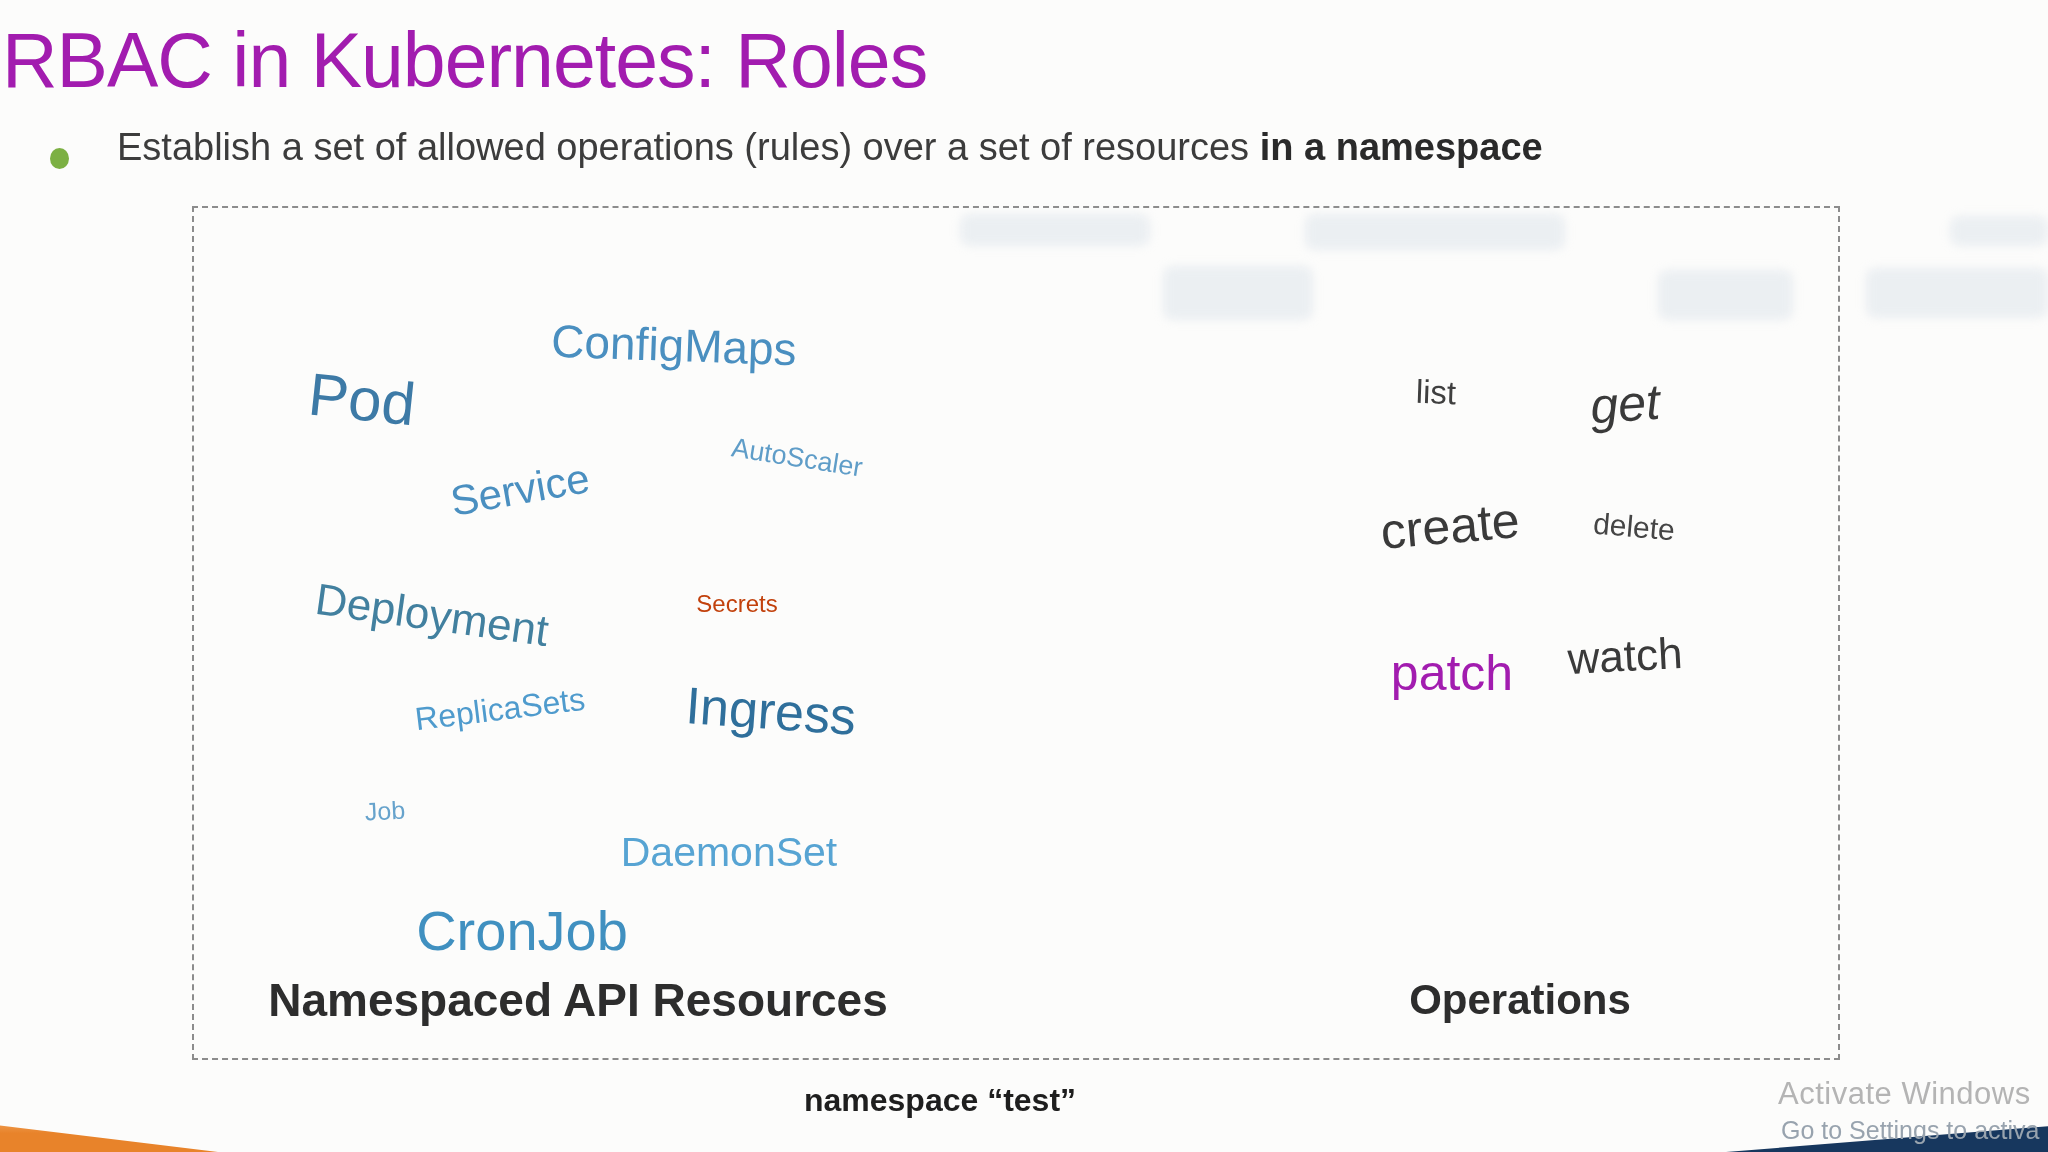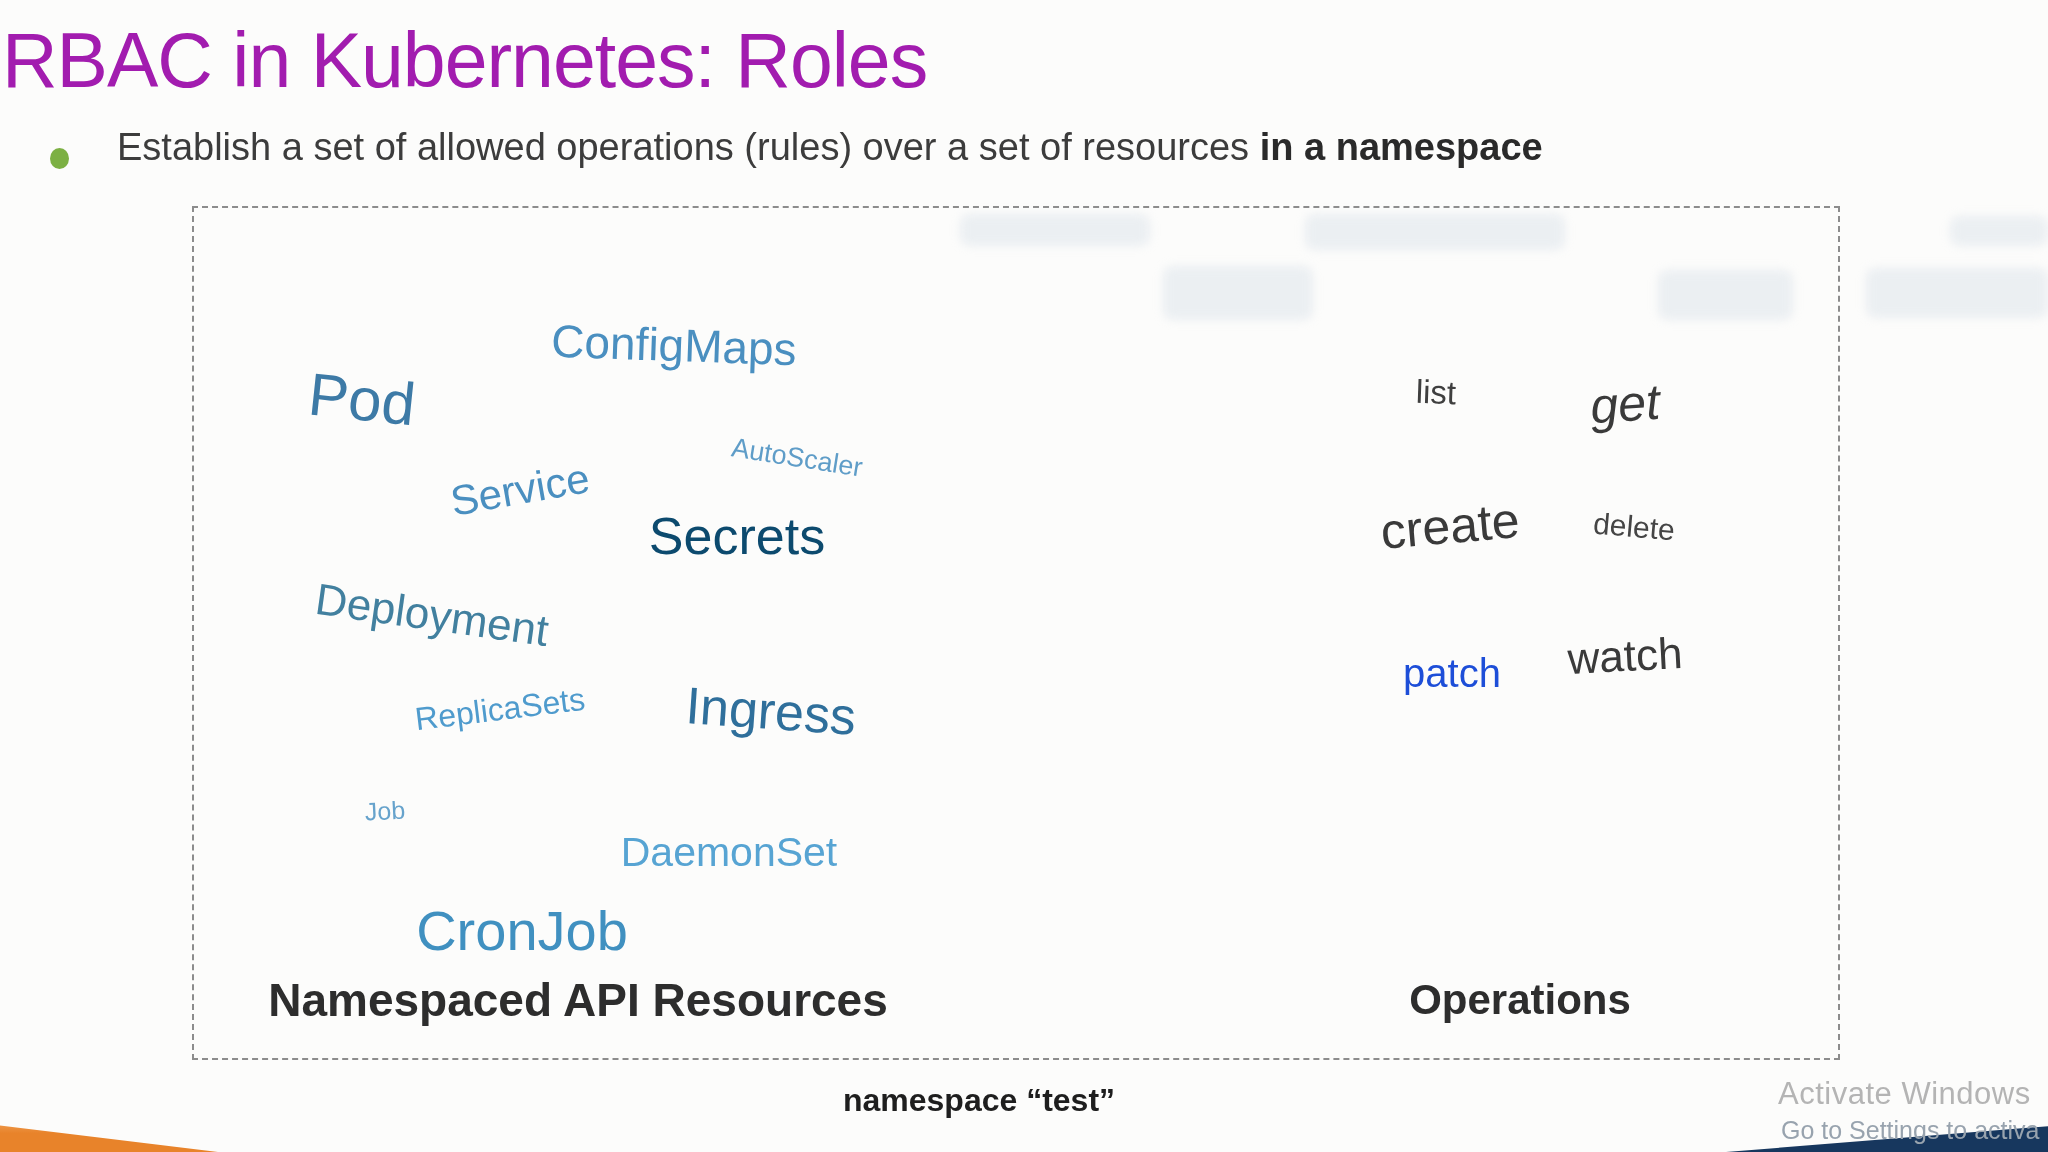--- a/index.html
+++ b/index.html
@@ -30,21 +30,21 @@
     line-height:1;
   }
   .col-label{
     position:absolute;transform:translate(-50%,-50%);font-weight:700;color:#2d2d2d;
     white-space:nowrap;
   }
   .label-resources{left:578px;top:1000px;font-size:46px;}
   .label-operations{left:1520px;top:1000px;font-size:42px;}
   .ns-caption{
     position:absolute;left:940px;top:1100px;transform:translate(-50%,-50%);
-    font-size:32px;font-weight:700;color:#1e1e1e;white-space:nowrap;margin-left:39px;
+    font-size:32px;font-weight:700;color:#1e1e1e;white-space:nowrap;
   }
   .ghost{
     position:absolute;background:rgba(208,219,228,0.38);
     border-radius:10px;filter:blur(5px);
   }
   .wedge-orange{
     position:absolute;left:0;top:1118px;width:218px;height:34px;
     background:linear-gradient(180deg,#f2a45b 0%,#e8832a 45%);
     clip-path:polygon(0 22%,100% 100%,0 100%);
   }
@@ -81,34 +81,34 @@
   <div class="ghost" style="left:1950px;top:216px;width:98px;height:30px;"></div>
   <div class="ghost" style="left:1163px;top:266px;width:150px;height:54px;"></div>
   <div class="ghost" style="left:1658px;top:270px;width:135px;height:50px;"></div>
   <div class="ghost" style="left:1866px;top:268px;width:182px;height:50px;"></div>
 
   <div id="resources-cloud">
       <span class="word" style="left: 674px; top: 345px; font-size: 46px; color: rgb(74, 143, 192); transform: translate(-50%, -50%) rotate(2deg);">ConfigMaps</span>
       <span class="word" style="left: 362px; top: 400px; font-size: 60px; color: rgb(61, 122, 166); transform: translate(-50%, -50%) rotate(6deg);">Pod</span>
       <span class="word" style="left: 520px; top: 490px; font-size: 42px; color: rgb(74, 143, 192); transform: translate(-50%, -50%) rotate(-10deg);">Service</span>
       <span class="word" style="left: 797px; top: 458px; font-size: 27px; color: rgb(95, 157, 200); transform: translate(-50%, -50%) rotate(9deg);">AutoScaler</span>
-      <span class="word" style="left: 737px; top: 536px; font-size: 52px; color: #0c4a6e; transform: translate(-50%, -50%) rotate(0deg);">Secrets</span>
+      <span class="word" style="left: 737px; top: 604px; font-size: 24px; color: #c2410c; transform: translate(-50%, -50%) rotate(0deg);">Secrets</span>
       <span class="word" style="left: 432px; top: 615px; font-size: 44px; color: rgb(66, 128, 159); transform: translate(-50%, -50%) rotate(8deg);">Deployment</span>
       <span class="word" style="left: 500px; top: 709px; font-size: 32px; color: rgb(79, 155, 205); transform: translate(-50%, -50%) rotate(-7deg);">ReplicaSets</span>
       <span class="word" style="left: 771px; top: 711px; font-size: 52px; color: rgb(47, 111, 155); transform: translate(-50%, -50%) rotate(4deg);">Ingress</span>
       <span class="word" style="left: 385px; top: 811px; font-size: 25px; color: rgb(103, 163, 204); transform: translate(-50%, -50%) rotate(-3deg);">Job</span>
       <span class="word" style="left: 729px; top: 852px; font-size: 41px; color: rgb(87, 164, 211); transform: translate(-50%, -50%) rotate(0deg);">DaemonSet</span>
       <span class="word" style="left: 522px; top: 931px; font-size: 56px; color: rgb(64, 144, 192); transform: translate(-50%, -50%) rotate(0deg);">CronJob</span>
     </div>
   <div id="operations-cloud">
       <span class="word" style="left: 1436px; top: 392px; font-size: 33px; color: rgb(63, 63, 63); transform: translate(-50%, -50%) rotate(2deg);">list</span>
       <span class="word" style="left: 1625px; top: 404px; font-size: 50px; color: rgb(58, 58, 58); font-style: italic; transform: translate(-50%, -50%) rotate(-4deg);">get</span>
       <span class="word" style="left: 1450px; top: 526px; font-size: 50px; color: rgb(58, 58, 58); transform: translate(-50%, -50%) rotate(-5deg);">create</span>
       <span class="word" style="left: 1634px; top: 527px; font-size: 30px; color: rgb(69, 69, 69); transform: translate(-50%, -50%) rotate(5deg);">delete</span>
-      <span class="word" style="left: 1452px; top: 673px; font-size: 40px; color: #1d4ed8; transform: translate(-50%, -50%) rotate(0deg);">patch</span>
+      <span class="word" style="left: 1452px; top: 673px; font-size: 50px; color: #a21caf; transform: translate(-50%, -50%) rotate(0deg);">patch</span>
       <span class="word" style="left: 1625px; top: 656px; font-size: 44px; color: rgb(58, 58, 58); transform: translate(-50%, -50%) rotate(-3deg);">watch</span>
     </div>
 
   <div class="col-label label-operations">Operations</div>
   <div class="col-label label-resources">Namespaced API Resources</div>
 
   <div class="ns-caption">namespace “test”</div>
 
   <div class="wedge-orange"></div>
   <div class="wedge-navy"></div>

